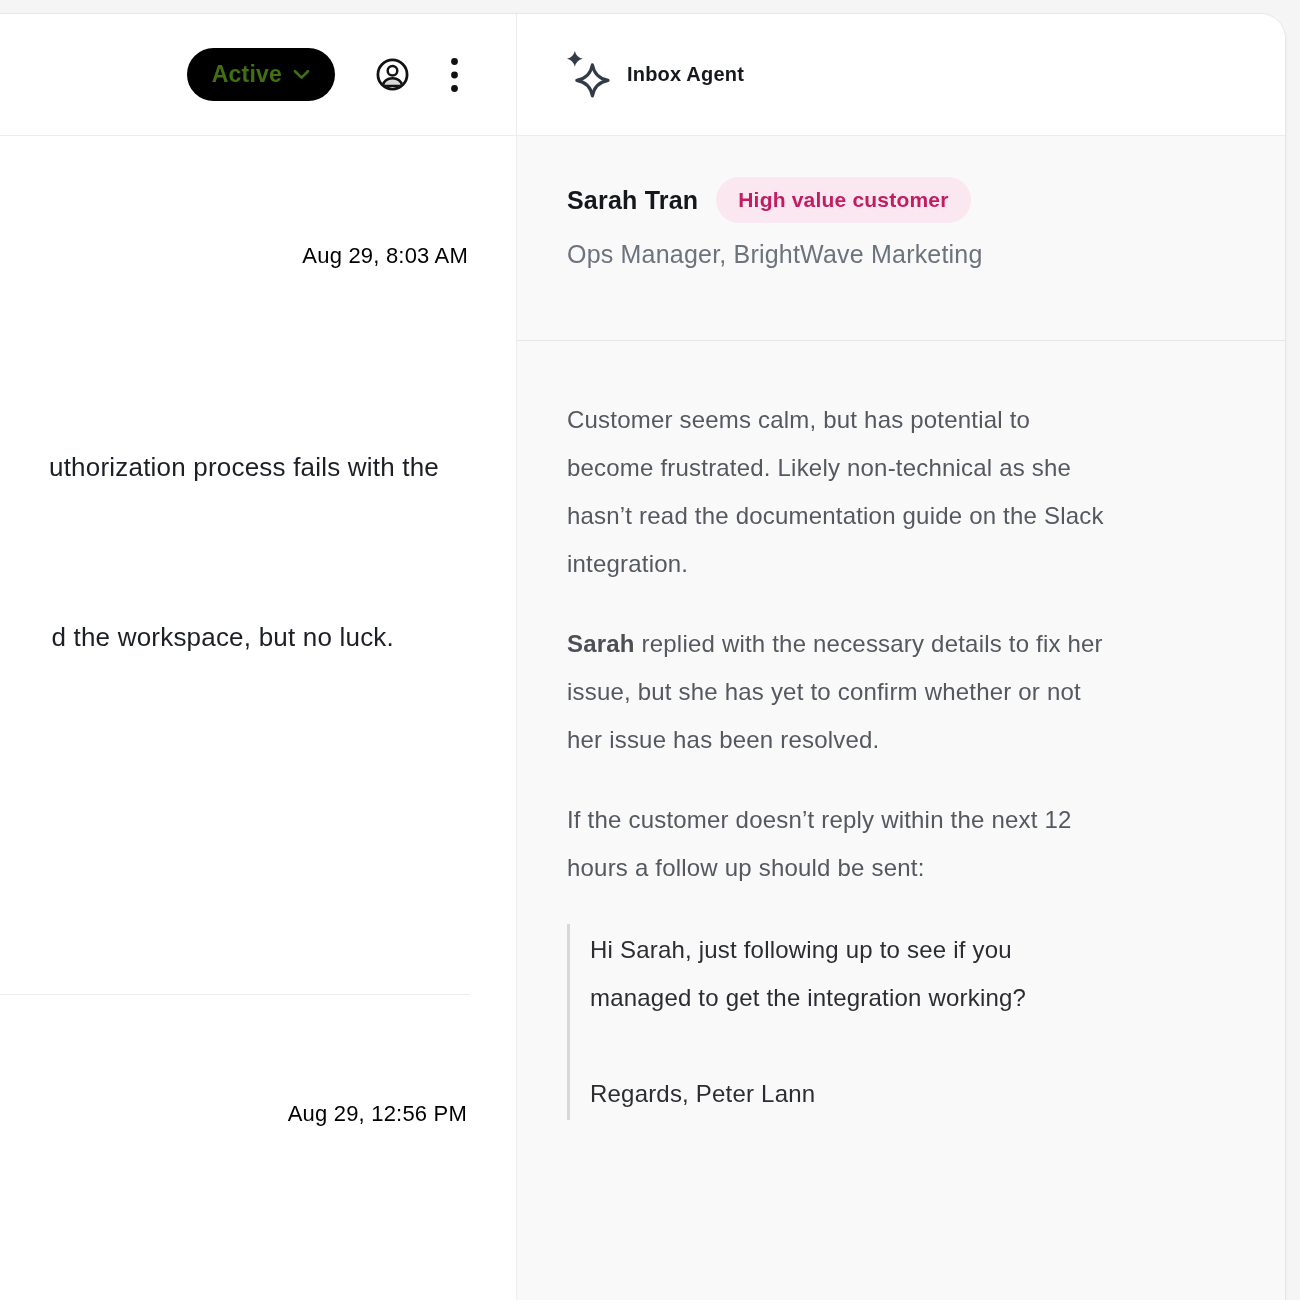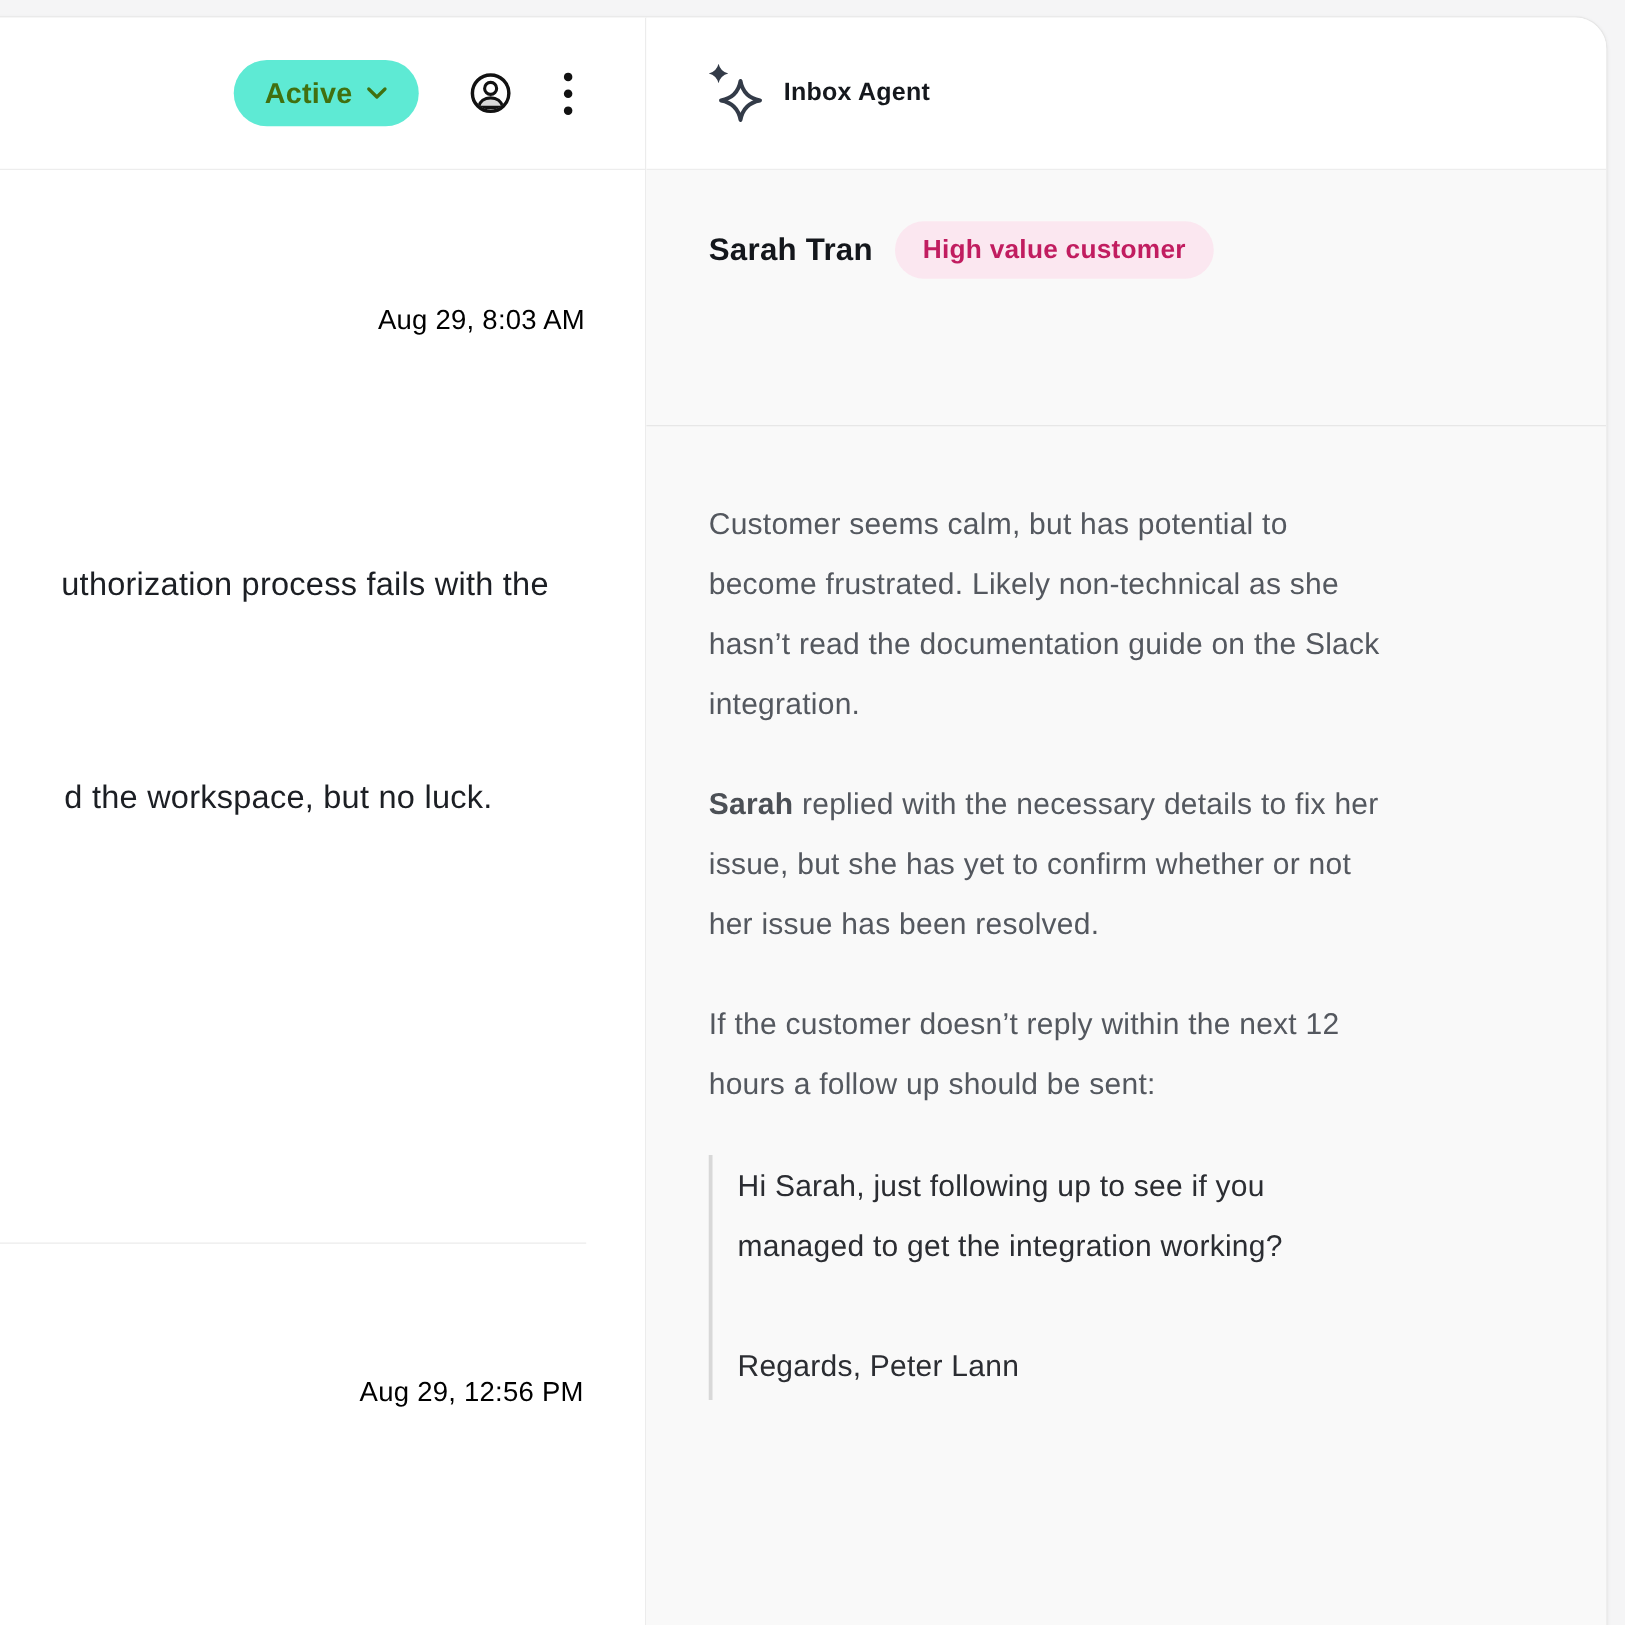--- a/index.html
+++ b/index.html
@@ -42,21 +42,21 @@
     display: flex;
     align-items: center;
     justify-content: flex-end;
     padding-right: 57px;
     gap: 40px;
   }
   .status-pill {
     display: inline-flex;
     align-items: center;
     gap: 11px;
-    background: #5eead4;
+    background: #000000;
     color: #41700f;
     border: none;
     border-radius: 999px;
     padding: 13px 25px;
     font-size: 23px;
     font-weight: 700;
     font-family: inherit;
     cursor: pointer;
     letter-spacing: .2px;
   }
@@ -230,20 +230,21 @@
         </svg>
       </span>
       <h1>Inbox Agent</h1>
     </header>
 
     <div class="profile">
       <div class="name-row">
         <span class="cust-name">Sarah Tran</span>
         <span class="badge">High value customer</span>
       </div>
+      <div class="cust-role">Ops Manager, BrightWave Marketing</div>
     </div>
 
     <div class="analysis">
       <p>Customer seems calm, but has potential to
 become frustrated. Likely non-technical as she
 hasn’t read the documentation guide on the Slack
 integration.</p>
       <p><strong>Sarah</strong><span> replied with the necessary details to fix her
 issue, but she has yet to confirm whether or not
 her issue has been resolved.</span></p>

